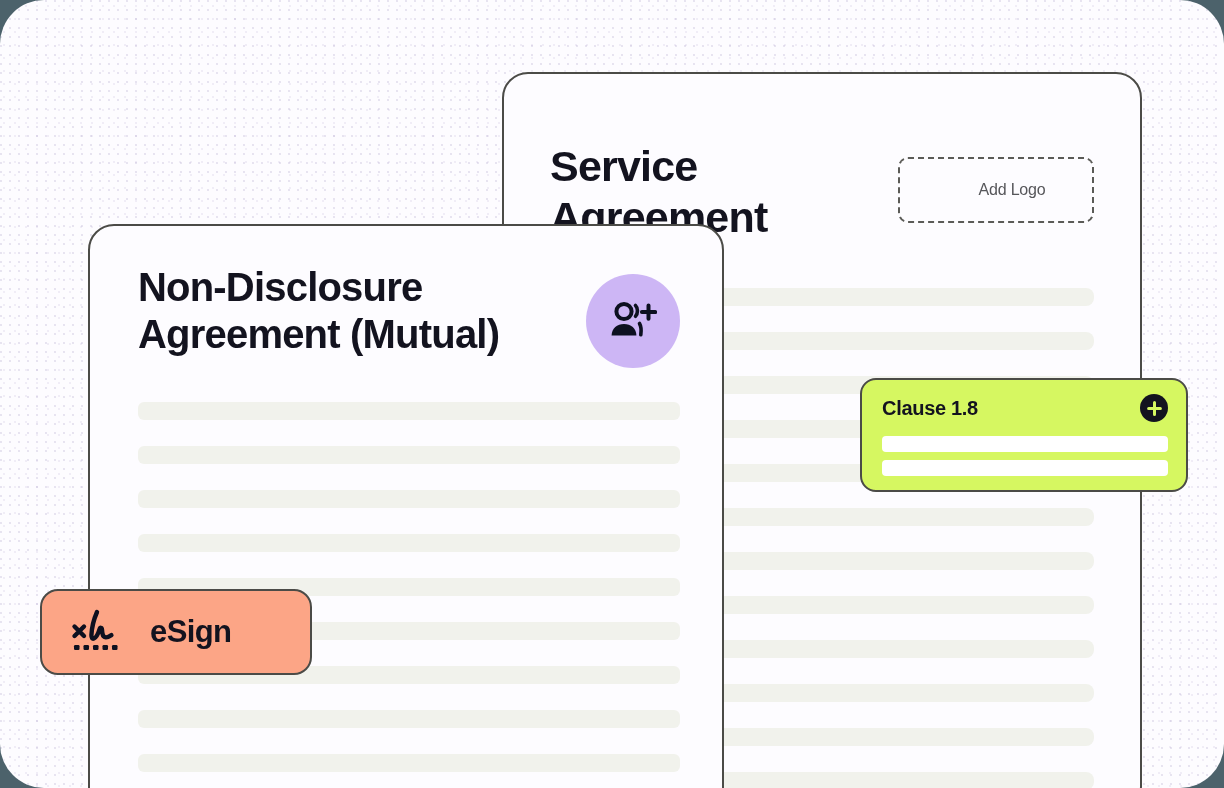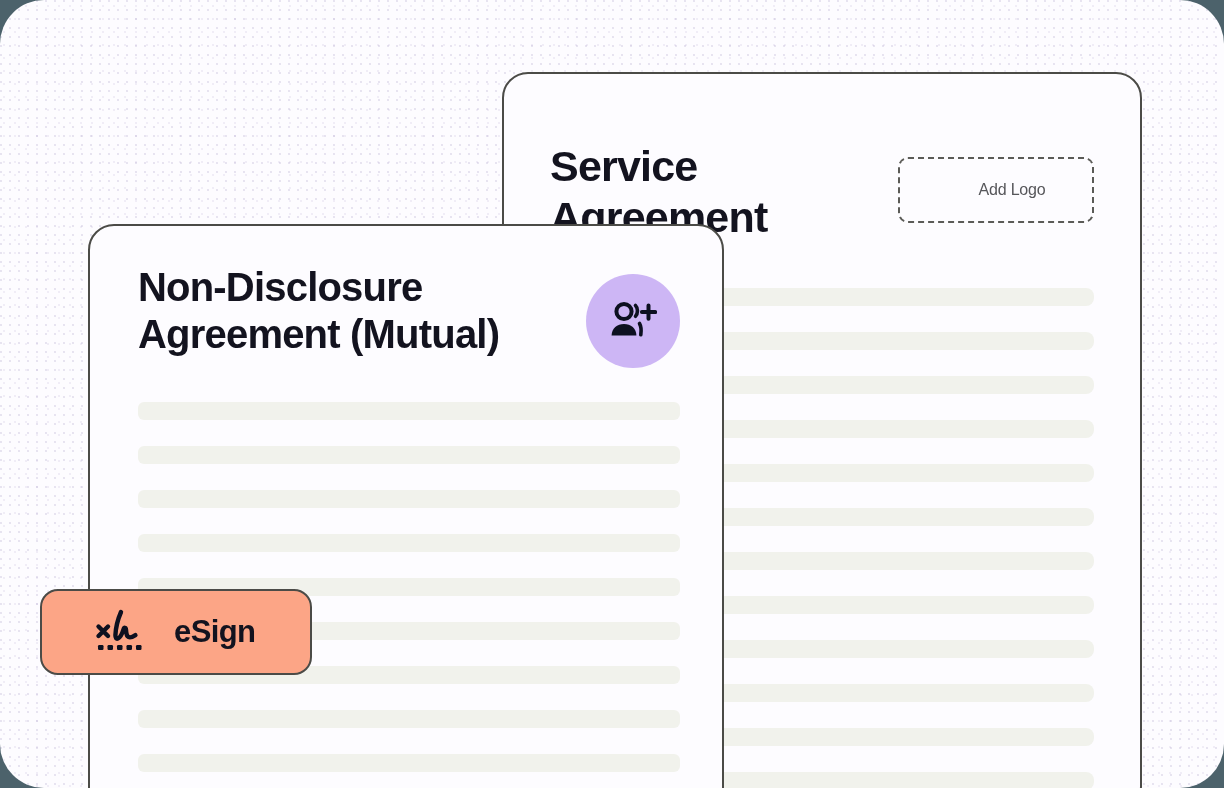--- a/index.html
+++ b/index.html
@@ -137,21 +137,21 @@
     top: 589px;
     width: 272px;
     height: 86px;
     background: #fca586;
     border: 2px solid #4b4b47;
     border-radius: 18px;
     box-sizing: border-box;
     display: flex;
     align-items: center;
     gap: 24px;
-    padding-left: 52px;
+    padding-left: 28px;
     z-index: 6;
   }
   #esign-icon { flex: none; display: block; }
   #esign-label {
     font-size: 31px;
     font-weight: 600;
     color: #13131f;
     letter-spacing: -0.6px;
   }
 
@@ -256,20 +256,34 @@
           <div class="line-bar"></div>
           <div class="line-bar"></div>
           <div class="line-bar"></div>
           <div class="line-bar"></div>
           <div class="line-bar"></div>
           <div class="line-bar"></div>
           <div class="line-bar"></div>
         </div>
     </div>
 
+    <div id="clause-card">
+      <div id="clause-head">
+        <span id="clause-title">Clause 1.8</span>
+        <button id="clause-add-button">
+          <svg width="15" height="15" viewBox="0 0 15 15">
+            <path d="M7.5 1.6v11.8M1.6 7.5h11.8" stroke="#d6f761" stroke-width="3" stroke-linecap="round" fill="none"></path>
+          </svg>
+        </button>
+      </div>
+      <div id="clause-fields">
+          <div class="clause-line"></div>
+          <div class="clause-line"></div>
+        </div>
+    </div>
 
     <div id="esign-button">
       <svg id="esign-icon" width="56" height="48" viewBox="0 0 56 48">
         <path d="M4.5 18.5l9.5 9.5M14 18.5l-9.5 9.5" stroke="#0d1020" stroke-width="4.4" stroke-linecap="round" fill="none"></path>
         <path d="M27 4c-3.4 7.8-5.3 16.6-5.6 23.2-.1 2.6 1 3.9 2.5 3.3 2.1-.9 4.4-5.2 5.6-9.1.7-2.2 2.3-2.1 2.5.3.2 2.6.4 5.2 1.6 6.6 1.5 1.8 4.3 1.1 7.8-1.2" stroke="#0d1020" stroke-width="4.4" stroke-linecap="round" stroke-linejoin="round" fill="none"></path>
         <g fill="#0d1020">
           <rect x="4" y="37" width="5.5" height="5" rx="1.2"></rect>
           <rect x="13.5" y="37" width="5.5" height="5" rx="1.2"></rect>
           <rect x="23" y="37" width="5.5" height="5" rx="1.2"></rect>
           <rect x="32.5" y="37" width="5.5" height="5" rx="1.2"></rect>

